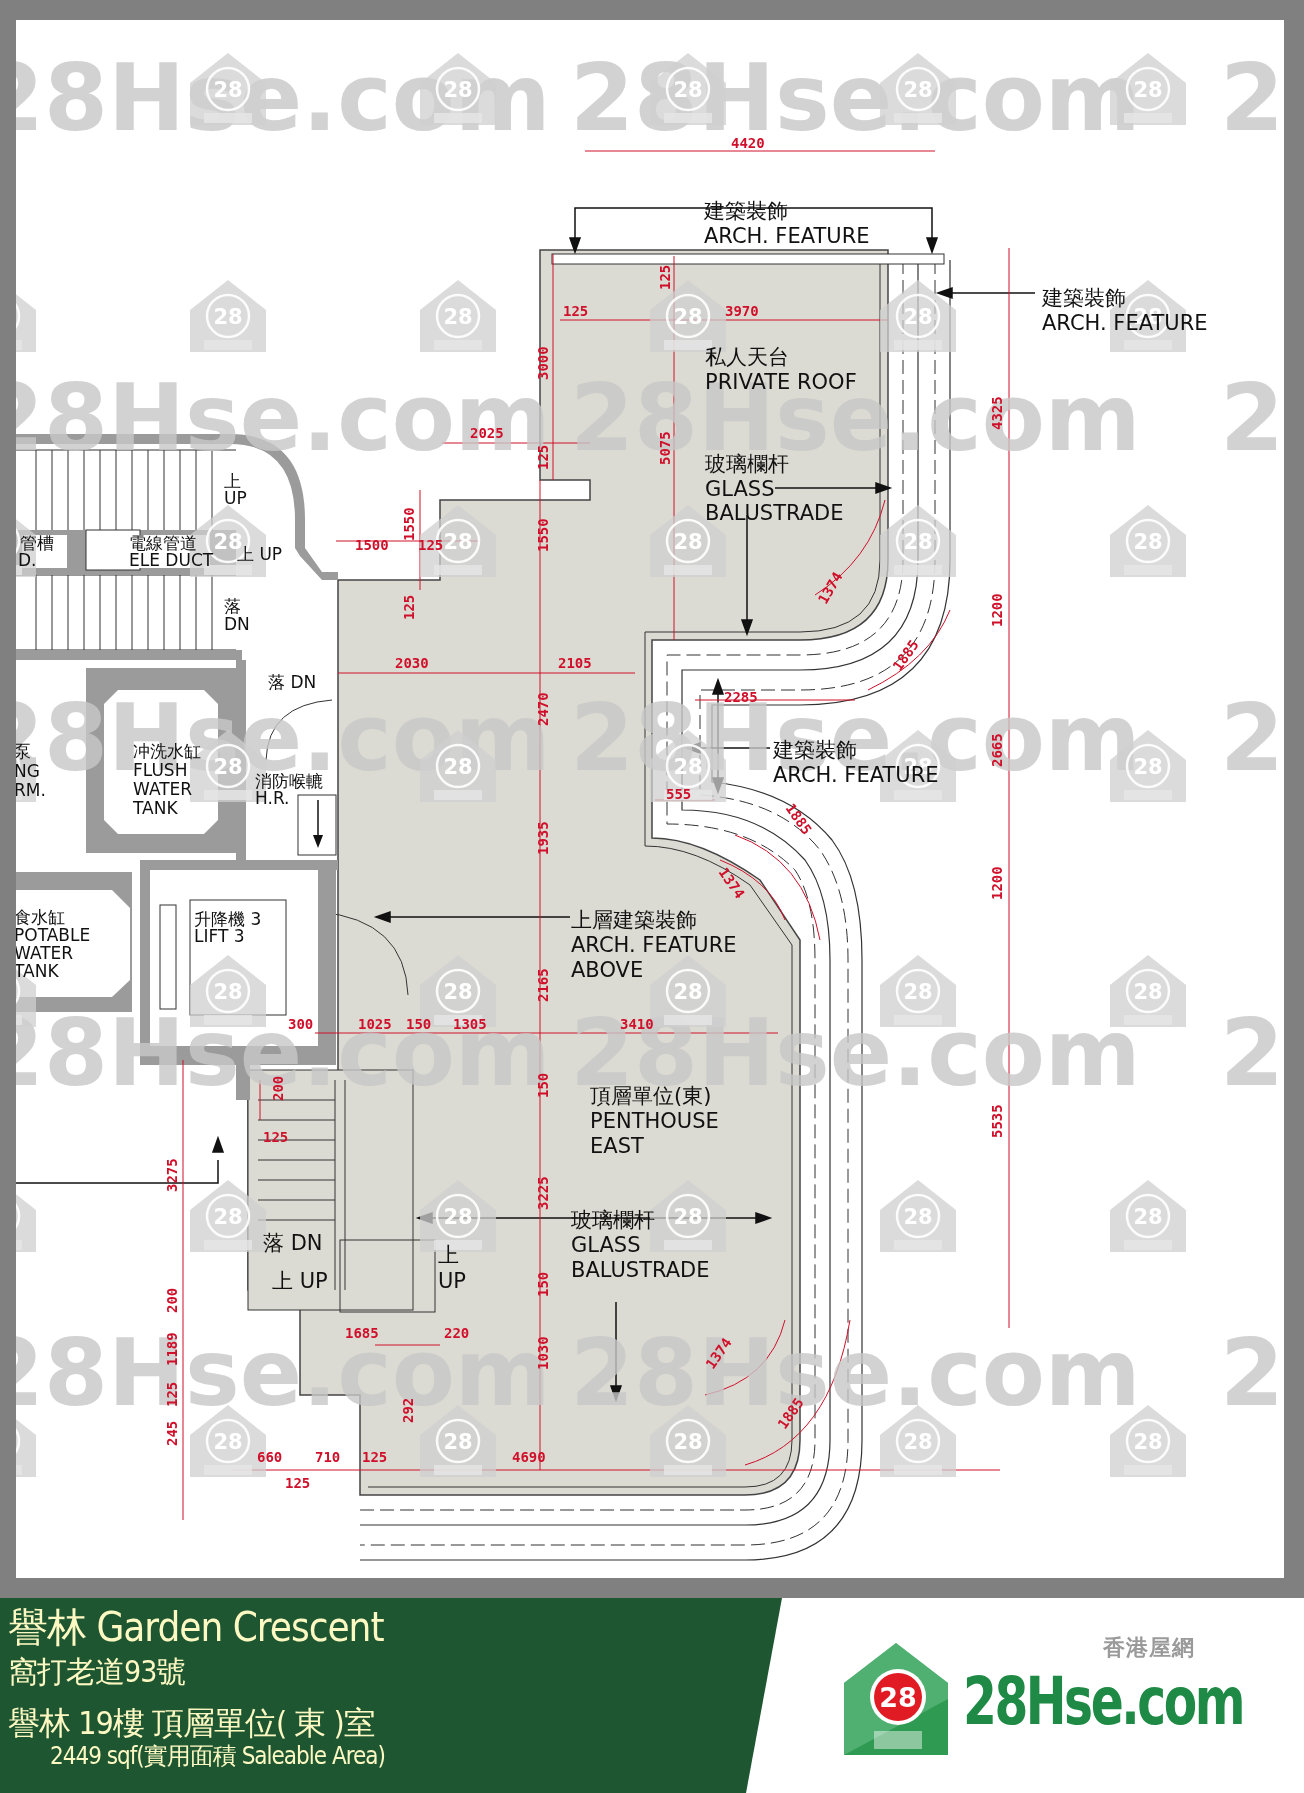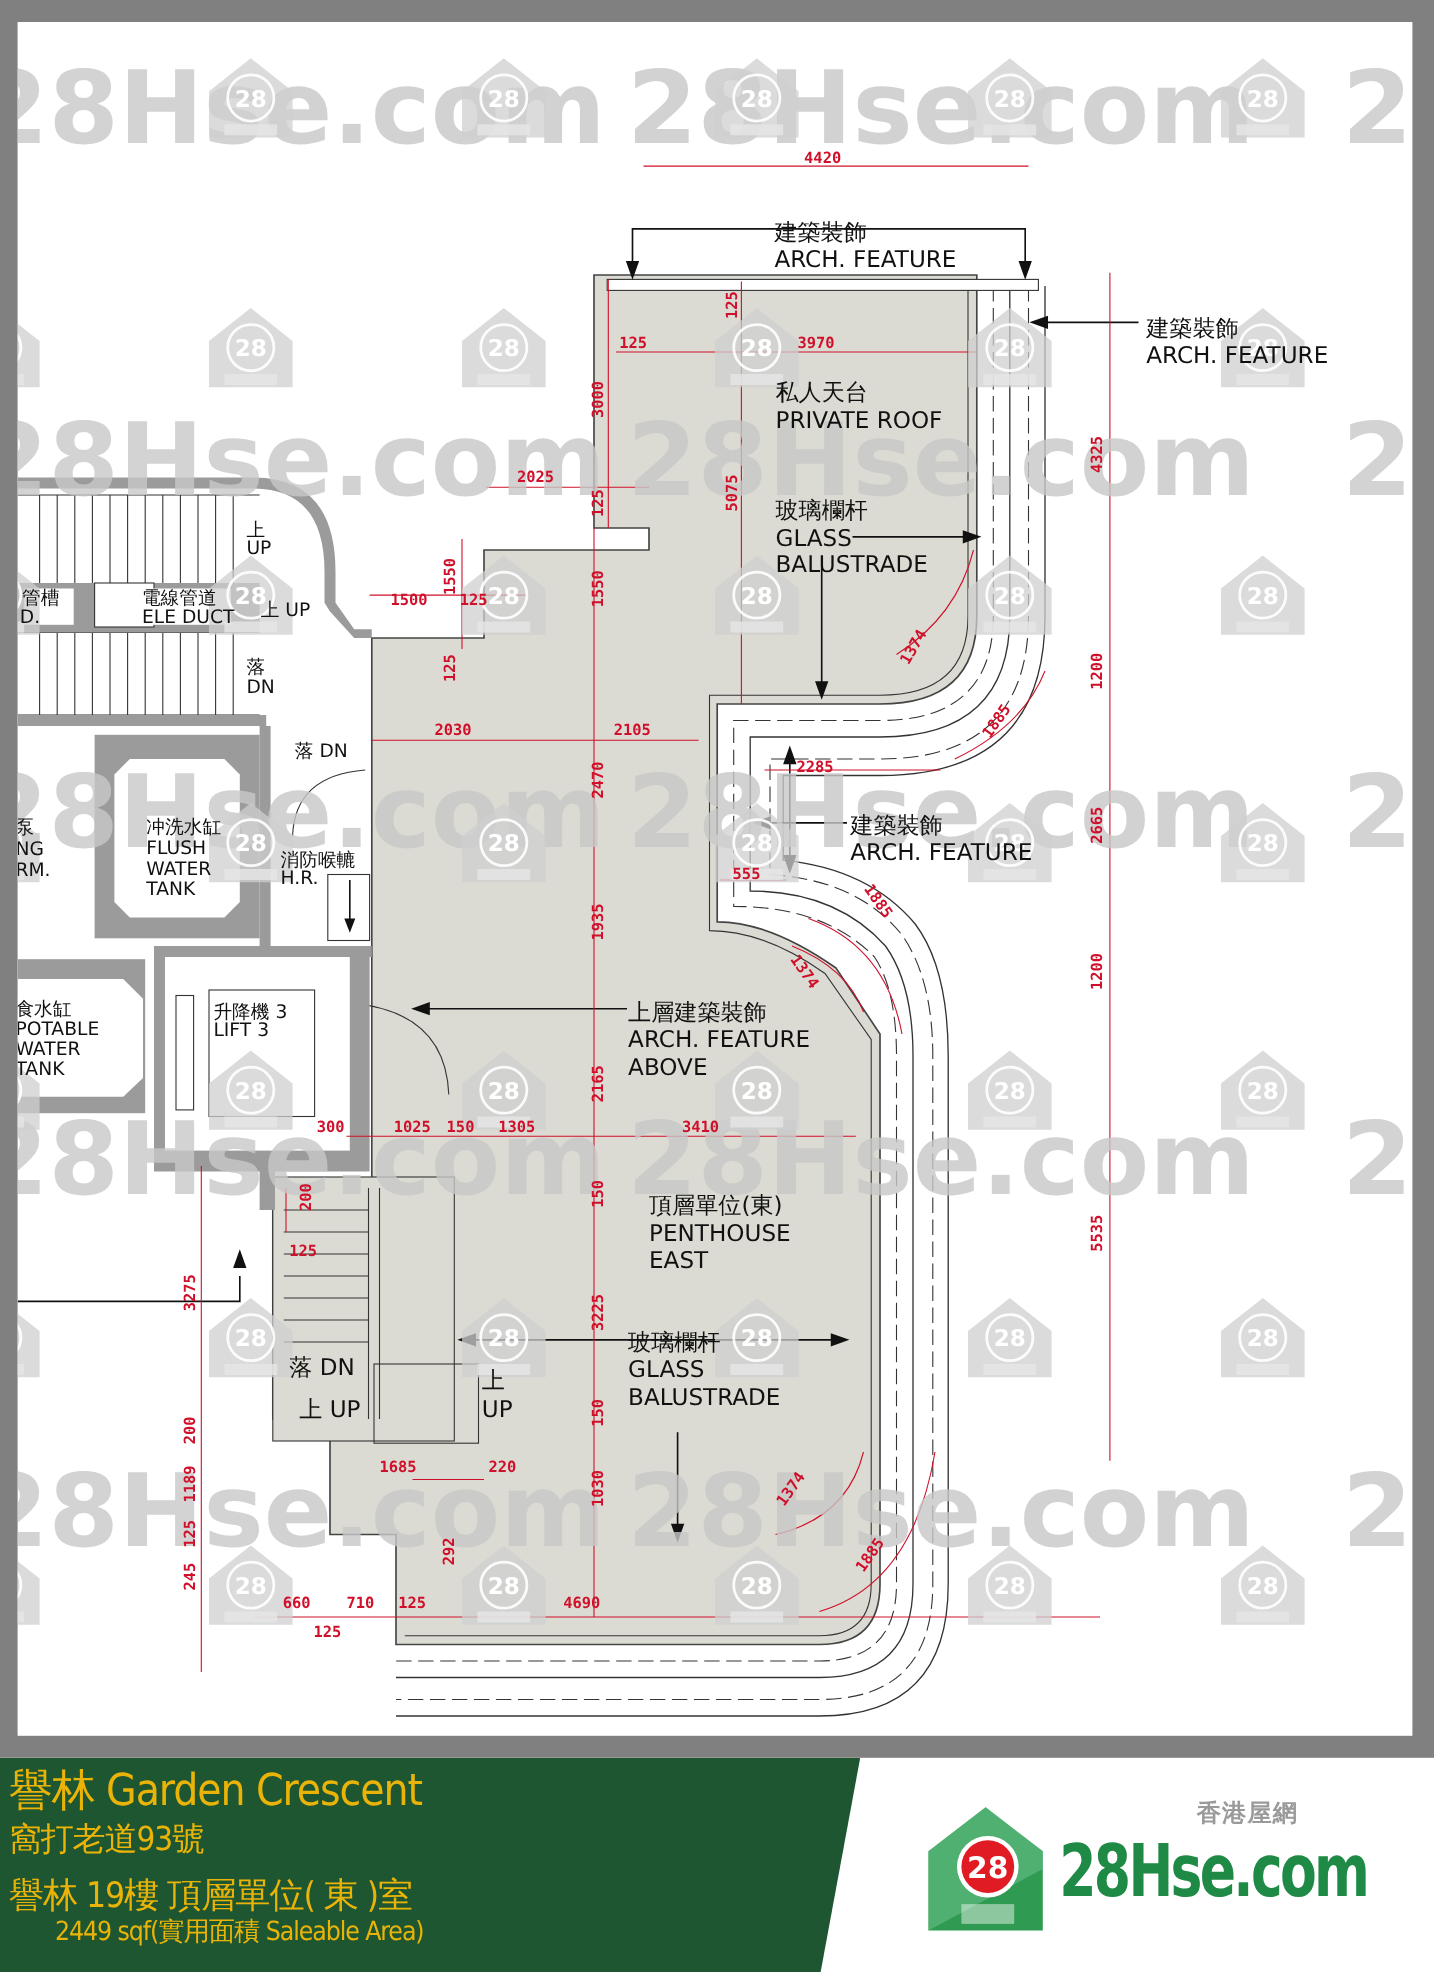--- a/index.html
+++ b/index.html
@@ -19,28 +19,28 @@
     .dim { font-family: "DejaVu Sans Mono", "Liberation Mono", monospace; fill: #d0102a; font-size: 14px; font-weight: bold; }
 
     #footer {
       position: absolute; left: 0; top: 1598px; width: 1304px; height: 195px; background: #ffffff;
     }
     #banner {
       position: absolute; left: 0; top: 0; width: 790px; height: 195px;
       background: #1e5631;
       clip-path: polygon(0 0, 782px 0, 746px 195px, 0 195px);
     }
-    .banner-line { position: absolute; left: 8px; color: #eab308; white-space: nowrap; font-family: "DejaVu Sans Condensed", "DejaVu Sans", sans-serif; }
+    .banner-line { position: absolute; left: 8px; color: #fef9c3; white-space: nowrap; font-family: "DejaVu Sans Condensed", "DejaVu Sans", sans-serif; }
     #title { top: 2px; font-size: 40px; letter-spacing: -1px; }
     #address { top: 54px; font-size: 30px; letter-spacing: -1px; }
     #unit { top: 104px; font-size: 32px; letter-spacing: -1px; }
     #area { top: 142px; font-size: 24px; letter-spacing: -1px; margin-left: 42px; }
 
     #logo { position: absolute; left: 838px; top: 35px; width: 400px; height: 130px; }
-    #logo-cn { position: absolute; left: 250px; top: 0; font-size: 22px; color: #9a9a9a; font-weight: bold; letter-spacing: 1px; }
+    #logo-cn { position: absolute; left: 265px; top: 0; font-size: 22px; color: #9a9a9a; font-weight: bold; letter-spacing: 1px; }
     #logo-text { position: absolute; left: 125px; top: 30px; font-size: 66px; font-weight: bold; color: #1f8a45; letter-spacing: -3px; font-family: "DejaVu Sans Condensed", "Liberation Sans", sans-serif; transform: scaleX(.82); transform-origin: left; }
   </style>
 </head>
 <body>
 
 <div id="sheet">
   <svg id="plan" width="1268" height="1558" viewBox="16 20 1268 1558" xmlns="http://www.w3.org/2000/svg">
     <defs>
       <g id="wm-house">
         <path d="M0 30 L38 0 L76 30 L76 72 L0 72 Z" fill="#cfcfcf" opacity=".75"></path>

